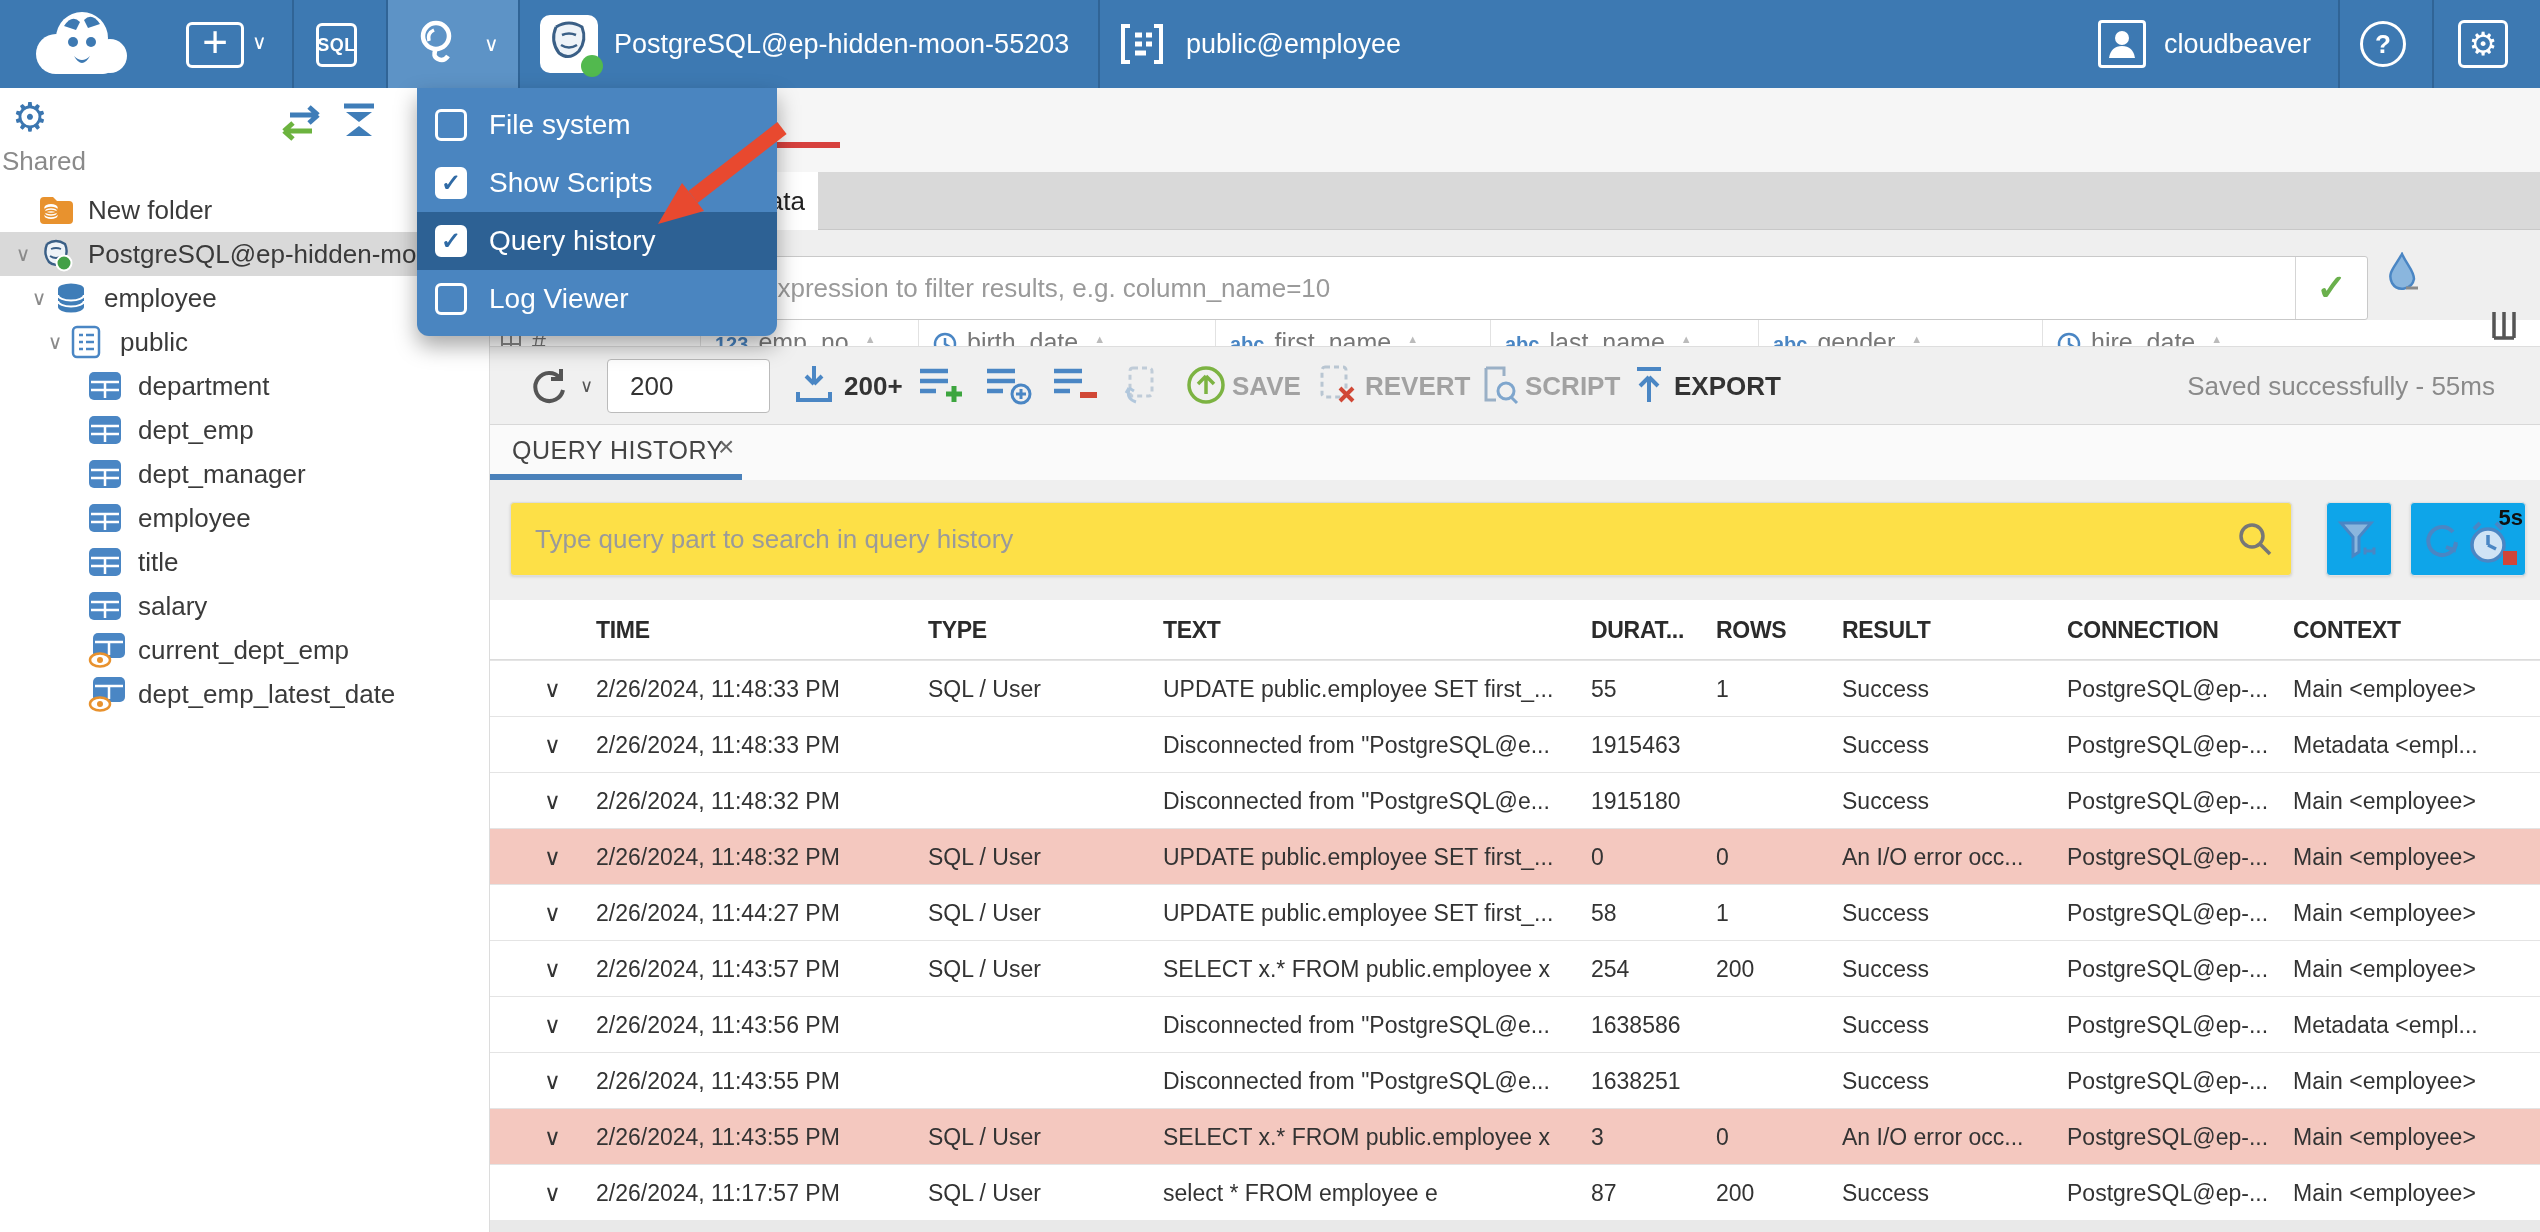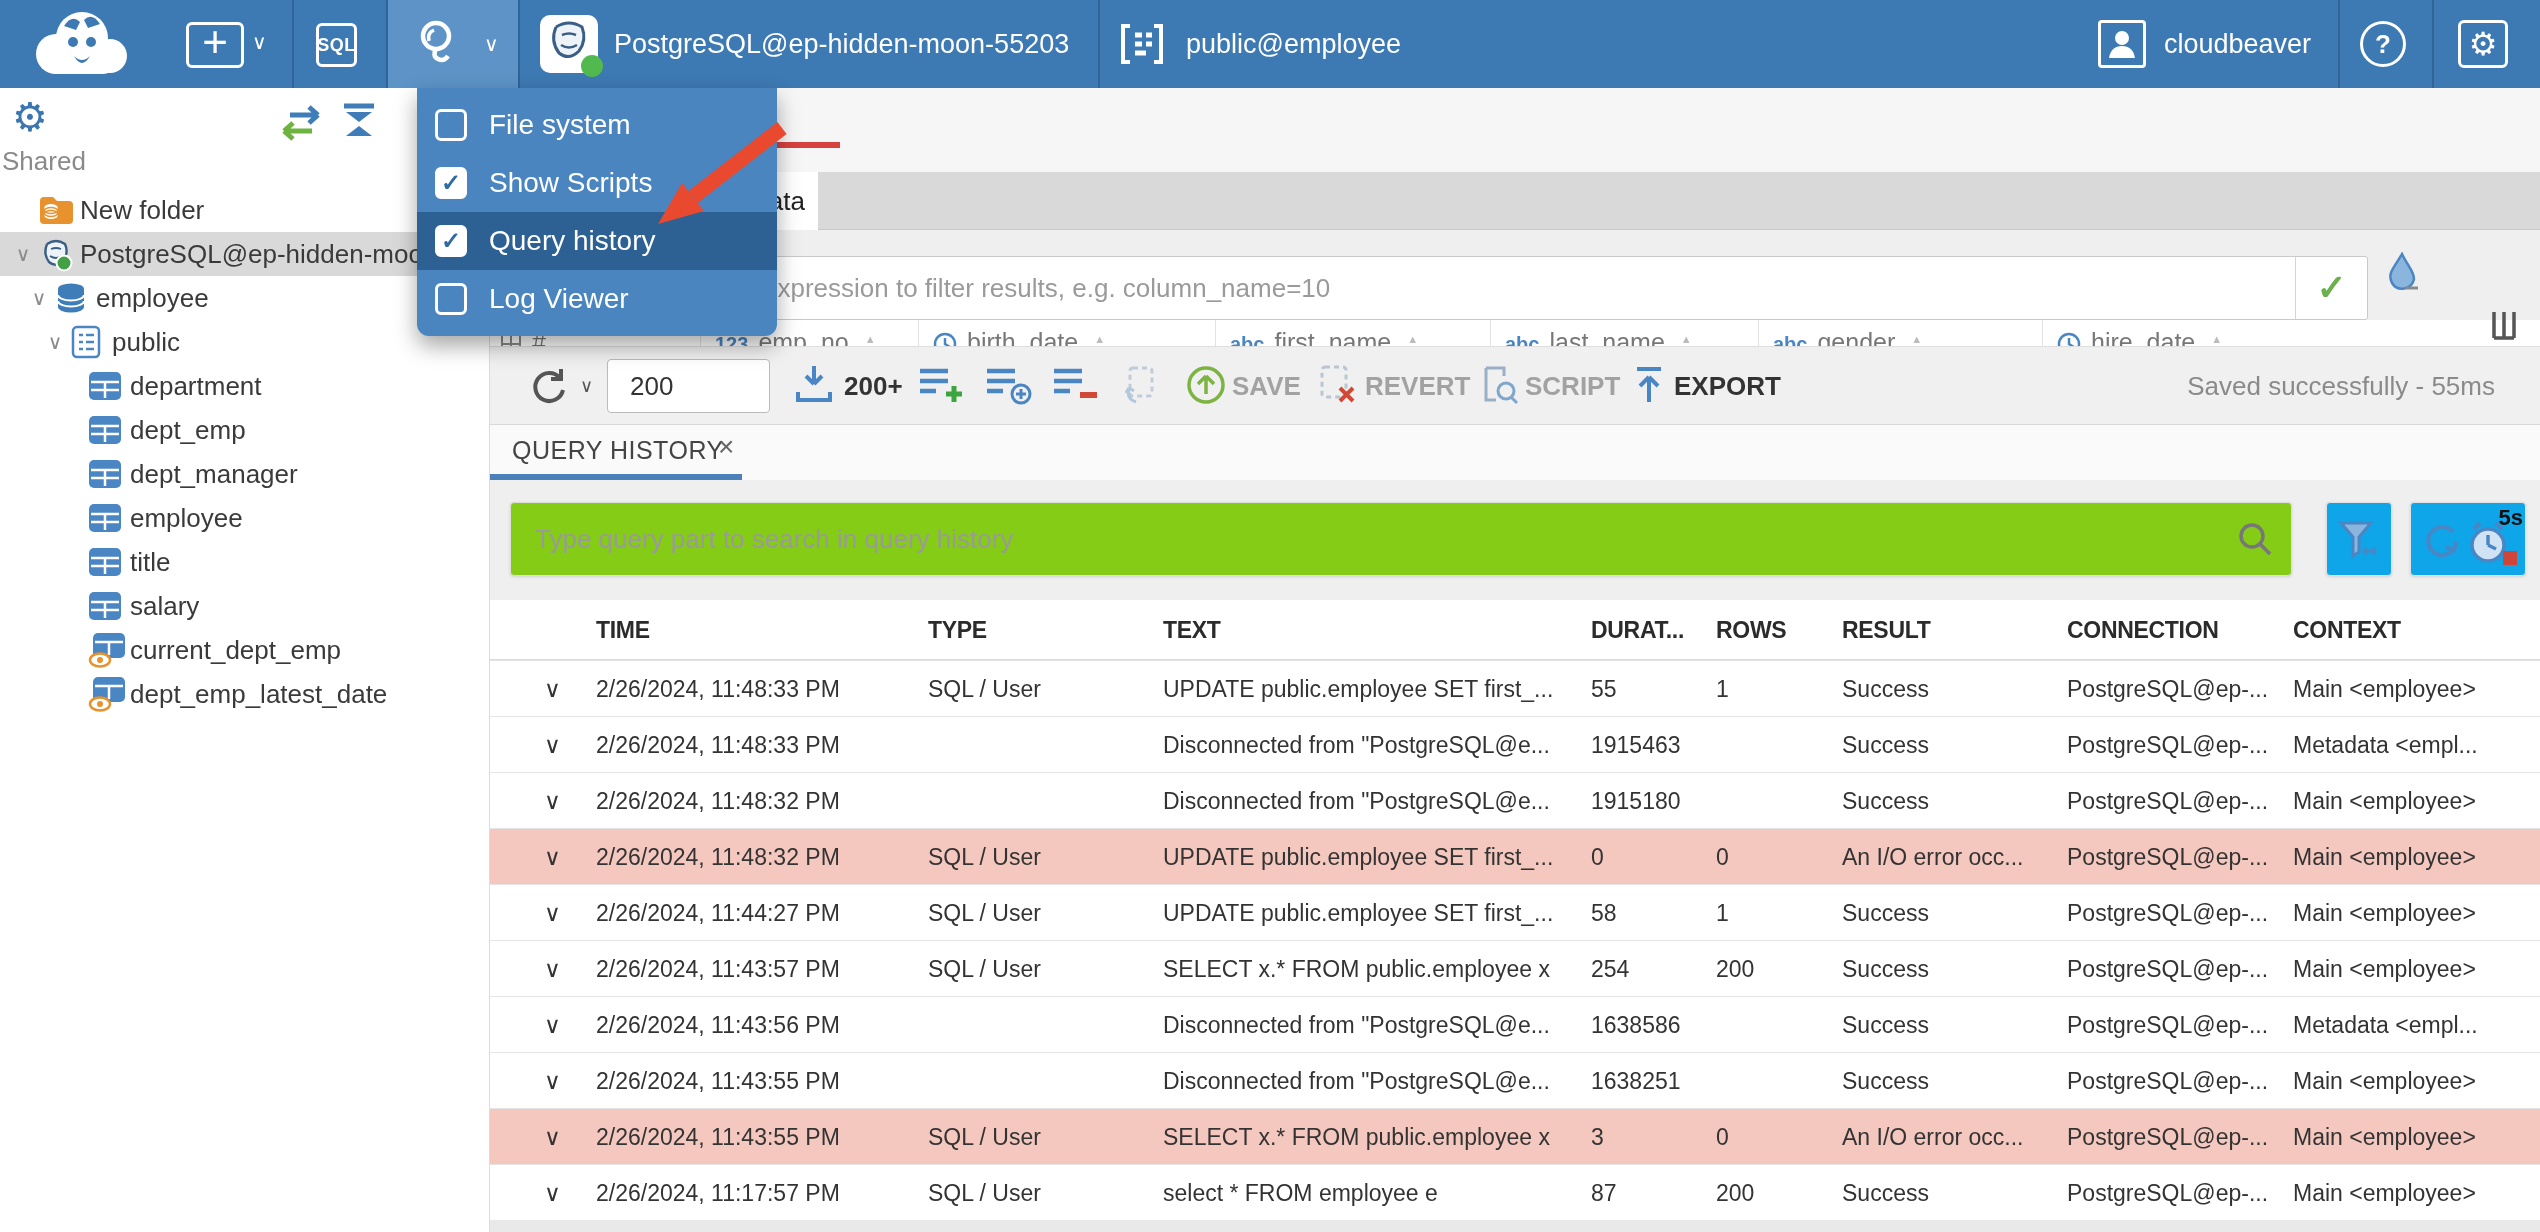--- a/index.html
+++ b/index.html
@@ -34,21 +34,21 @@
   
   .sidebar { position:absolute; left:0; top:88px; width:490px; height:1144px; background:#fff; }
   .gear-blue { position:absolute; left:12px; top:6px; font-size:40px; color:#3b76b0; }
   .shared-label { position:absolute; left:2px; top:58px; font-size:26px; color:#8a8a8a; }
   .tree { position:absolute; left:0; top:100px; width:490px; }
   .tree-row { height:44px; display:flex; align-items:center; font-size:26px; color:#3a3a3a; white-space:nowrap; overflow:hidden; cursor:pointer; }
   .tree-row.selected { background:#d9d9d9; }
   .tchev { width:30px; flex:0 0 30px; text-align:center; color:#8a8a8a; font-size:20px; }
   .tchev.hidden { visibility:hidden; }
   .ticon { width:42px; flex:0 0 42px; display:flex; align-items:center; }
-  .tlabel { margin-left:0; }
+  .tlabel { margin-left:8px; }
   .splitter { position:absolute; left:489px; top:88px; width:1px; height:1144px; background:#dcdcdc; }
 
   
   .editor-strip { position:absolute; left:490px; top:88px; width:2050px; height:84px; background:#f6f6f6; }
   .red-underline { position:absolute; left:685px; top:142px; width:155px; height:6px; background:#d7413e; }
   .obj-strip { position:absolute; left:490px; top:172px; width:2050px; height:58px; background:#d9d9d9; border-bottom:1px solid #c8c8c8; }
   .tab { position:absolute; top:0; height:58px; display:flex; align-items:center; font-size:26px; color:#222; cursor:pointer; }
   .tab.active { background:#fff; justify-content:center; }
 
   .filter-band { position:absolute; left:490px; top:230px; width:2050px; height:90px; background:#efefef; }
@@ -73,21 +73,21 @@
   .rows-input { position:absolute; left:117px; top:12px; width:163px; height:54px; background:#fff; border:1px solid #bbb; border-radius:4px;
                 font-family:"Liberation Sans",sans-serif; font-size:26px; color:#333; padding-left:22px; }
   .tb-status { position:absolute; right:45px; top:0; line-height:78px; font-size:26px; color:#8a8a8a; }
 
   .qh-tabrow { position:absolute; left:490px; top:424px; width:2050px; height:56px; background:#fafafa; border-top:1px solid #d8d8d8; }
   .qh-tab-label { position:absolute; left:22px; top:0; line-height:50px; font-size:25px; color:#444; letter-spacing:.5px; }
   .qh-tab-close { position:absolute; left:228px; top:0; line-height:44px; font-size:28px; color:#666; cursor:pointer; }
   .qh-underline { position:absolute; left:0; bottom:0; width:252px; height:6px; background:#4a81ba; }
 
   .search-band { position:absolute; left:490px; top:480px; width:2050px; height:120px; background:#efefef; }
-  .search-box { position:absolute; left:20px; top:22px; width:1782px; height:74px; background:#84cc16; border:1px solid #ddd; border-radius:4px; box-shadow:0 1px 3px rgba(0,0,0,.12); }
+  .search-box { position:absolute; left:20px; top:22px; width:1782px; height:74px; background:#fde047; border:1px solid #ddd; border-radius:4px; box-shadow:0 1px 3px rgba(0,0,0,.12); }
   .search-box input { position:absolute; left:0; top:0; width:1700px; height:72px; border:none; outline:none; background:transparent;
                       font-family:"Liberation Sans",sans-serif; font-size:26px; color:#333; padding-left:24px; }
   .search-box input::placeholder { color:#9a9a9a; }
   .search-mag { position:absolute; right:16px; top:16px; }
   .sq-btn { position:absolute; top:22px; height:74px; background:#0ea5e9; border:1px solid #e2e2e2; border-radius:4px; box-shadow:0 1px 3px rgba(0,0,0,.12); cursor:pointer; }
   .timer-5s { position:absolute; right:2px; top:2px; font-size:22px; font-weight:bold; color:#111; }
   .timer-red { position:absolute; right:8px; bottom:10px; width:14px; height:14px; background:#d0453a; }
 
   .qh-headrow { position:absolute; left:490px; top:600px; width:2050px; height:60px; background:#fff; border-bottom:1px solid #dcdcdc; }
   .qh-headrow span { position:absolute; top:0; line-height:60px; font-size:23px; font-weight:bold; color:#2b2b2b; letter-spacing:-0.3px; white-space:nowrap; }

